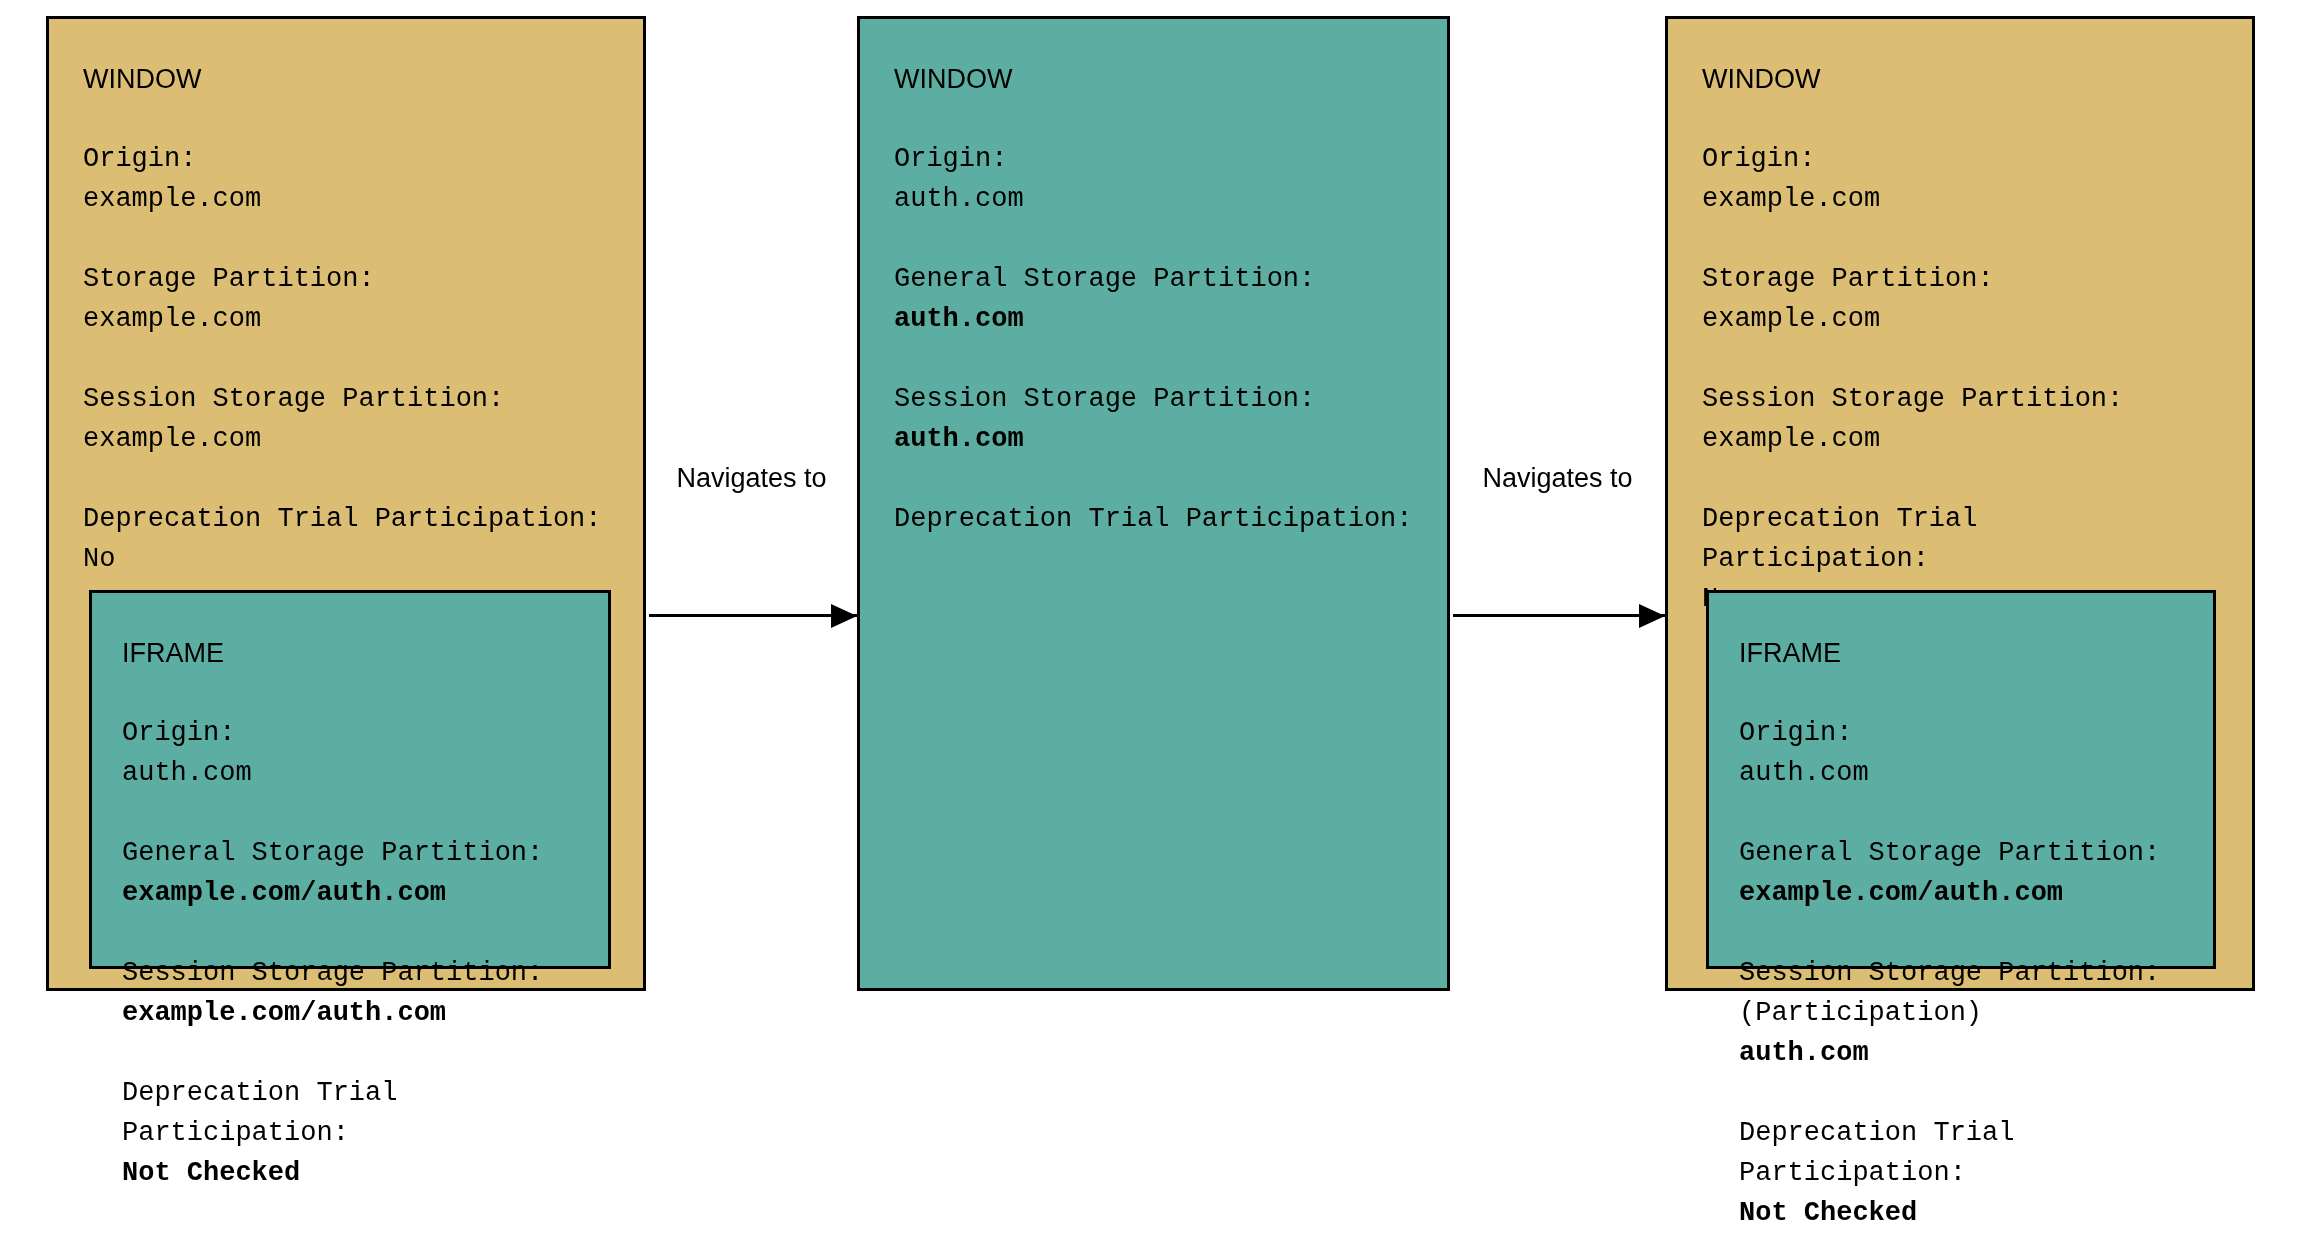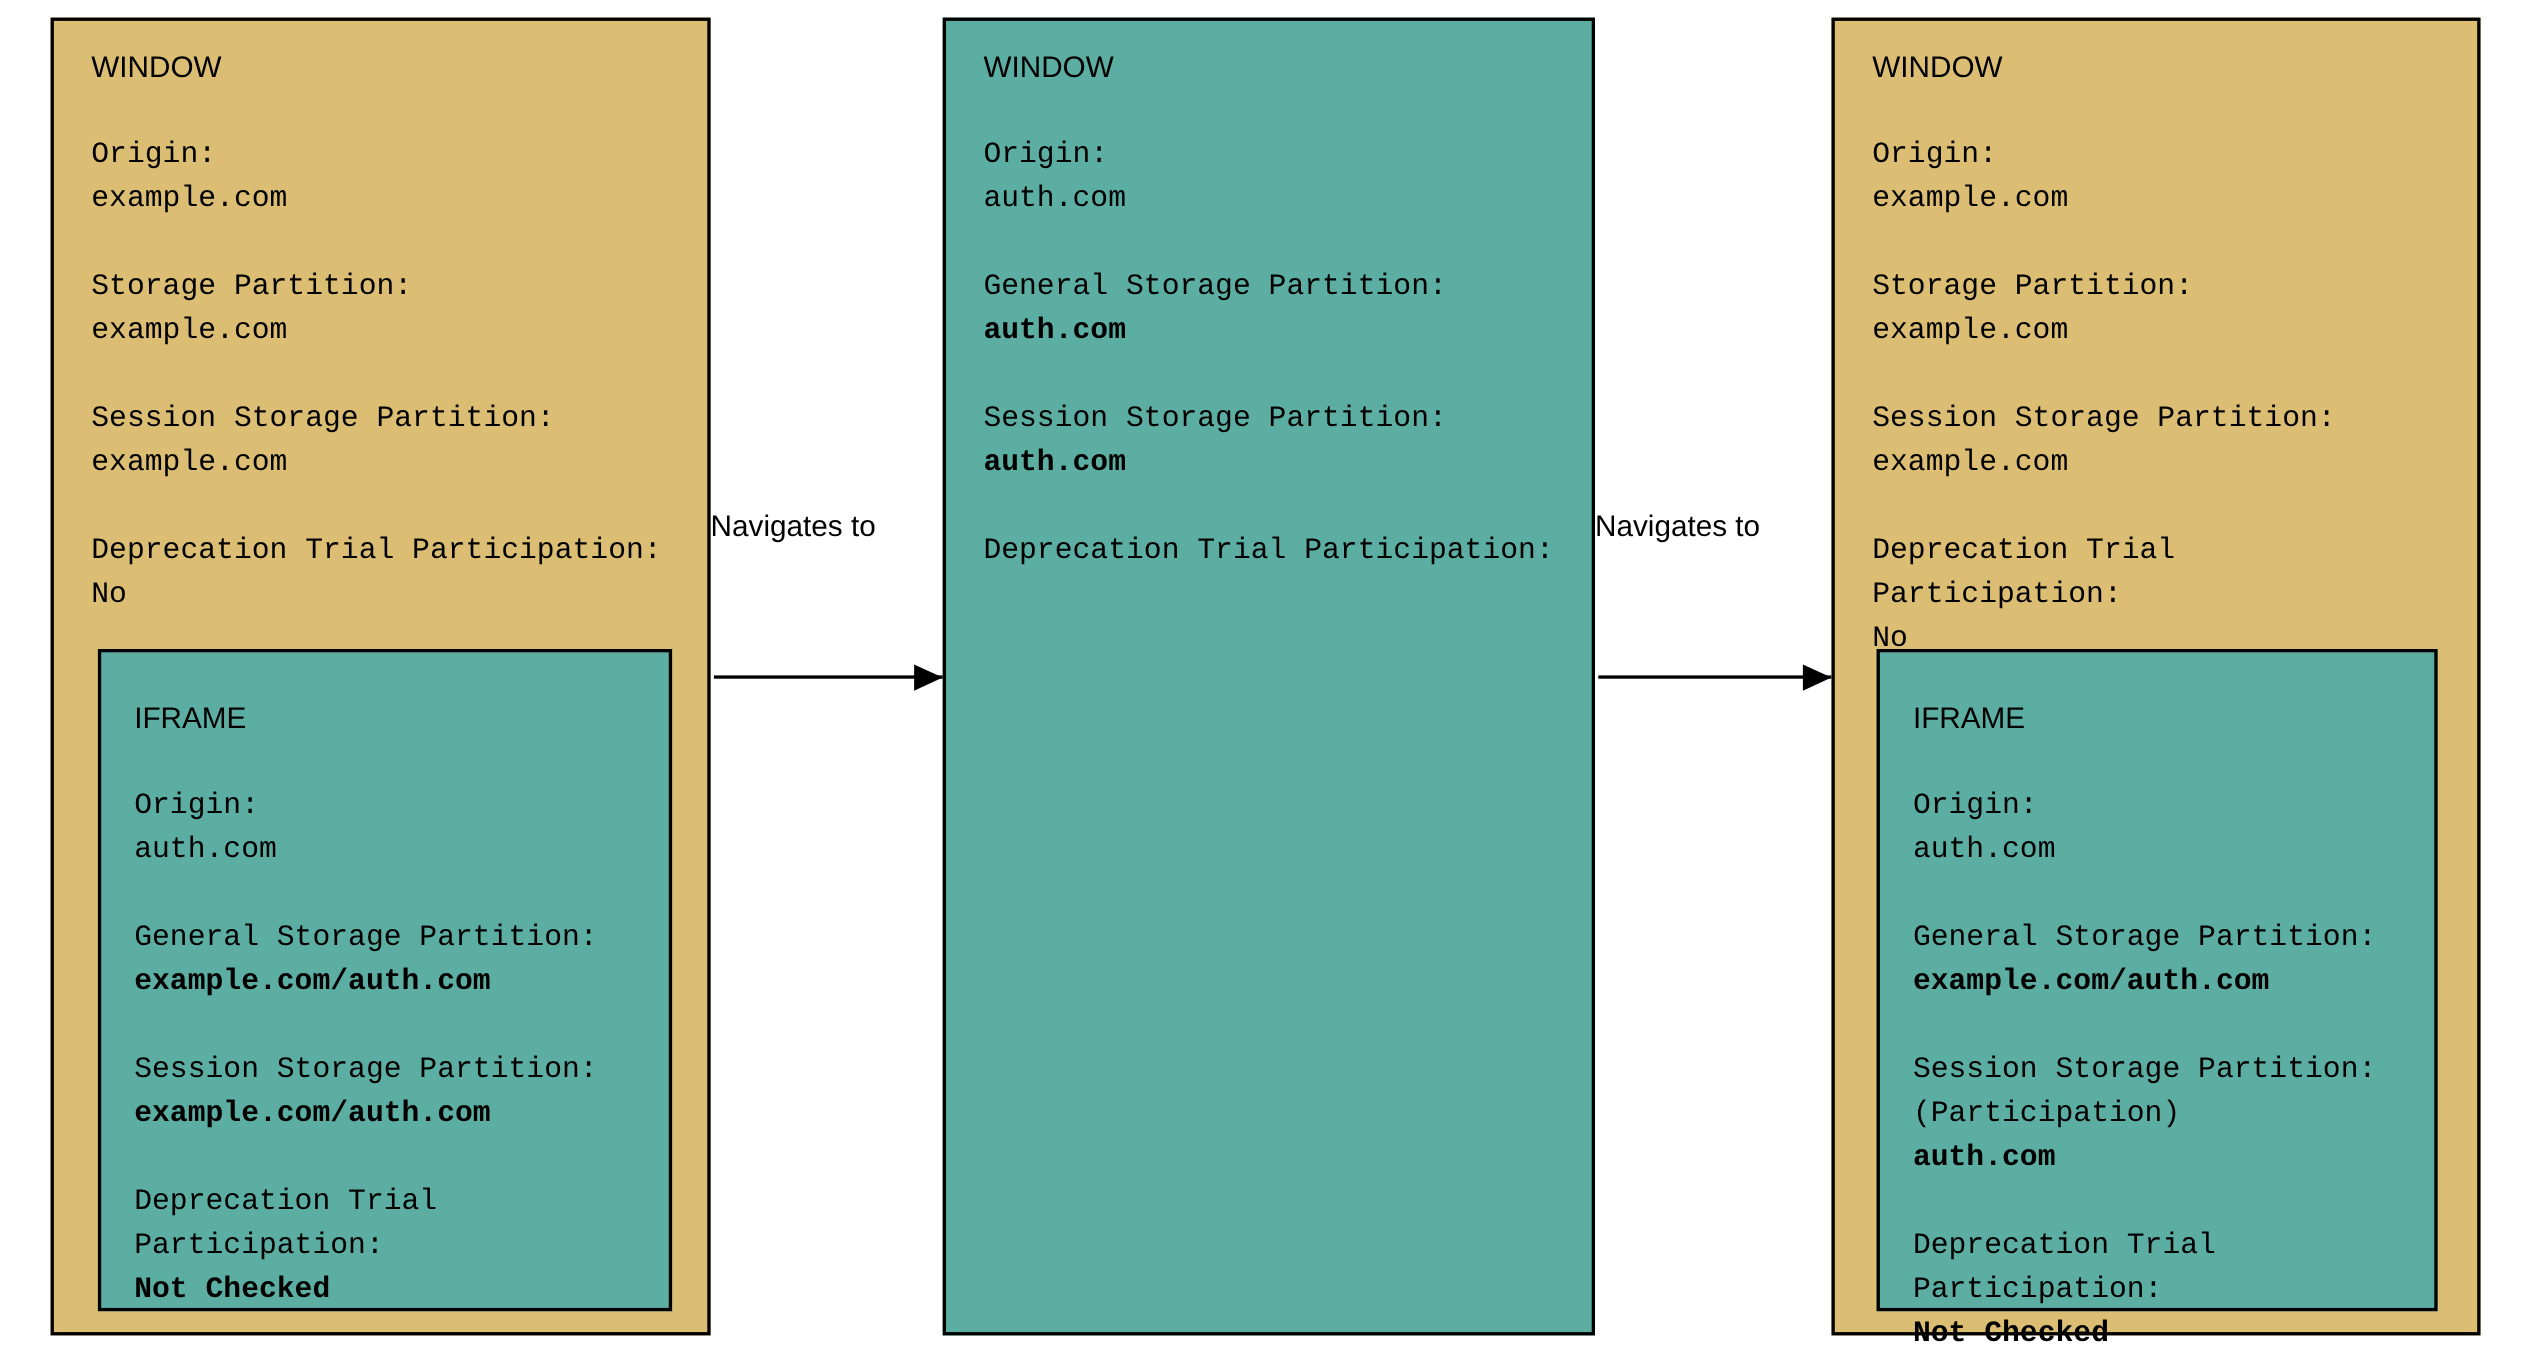--- a/index.html
+++ b/index.html
@@ -17,24 +17,24 @@
     height: 1244px;
     background: var(--page-bg);
     font-family: "Liberation Sans", "DejaVu Sans", sans-serif;
     font-size: 27px;
     line-height: 40px;
     color: var(--text);
   }
   .window-box {
     position: absolute;
     top: 16px;
-    height: 1198px;
+    height: 975px;
     border: 3px solid var(--border);
     background: var(--window-fill);
-    padding: 22px 34px;
+    padding: 40px 34px;
   }
   .window-box.teal { background: var(--iframe-fill); }
   .box-title { margin-bottom: 40px; }
   .field { margin-bottom: 40px; font-family: Liberation Mono, monospace; }
   .field:last-of-type { margin-bottom: 0; }
   .bold { font-weight: bold; }
   .iframe-box {
     position: absolute;
     left: 40px;
     right: 32px;
@@ -62,21 +62,21 @@
     width: 0; height: 0;
     border-left: 26px solid var(--border);
     border-top: 12px solid transparent;
     border-bottom: 12px solid transparent;
   }
   #arrow-1 { left: 649px;  width: 208px; }
   #arrow-2 { left: 1453px; width: 212px; }
   .arrow-label {
     position: absolute;
     top: 458px;
-    text-align: left;
+    text-align: center;
   }
   #arrow-label-1 { left: 646px;  width: 211px; }
   #arrow-label-2 { left: 1450px; width: 215px; }
 </style>
 </head>
 <body>
 
 <div id="canvas">
 
   <div class="window-box" id="window-1">

